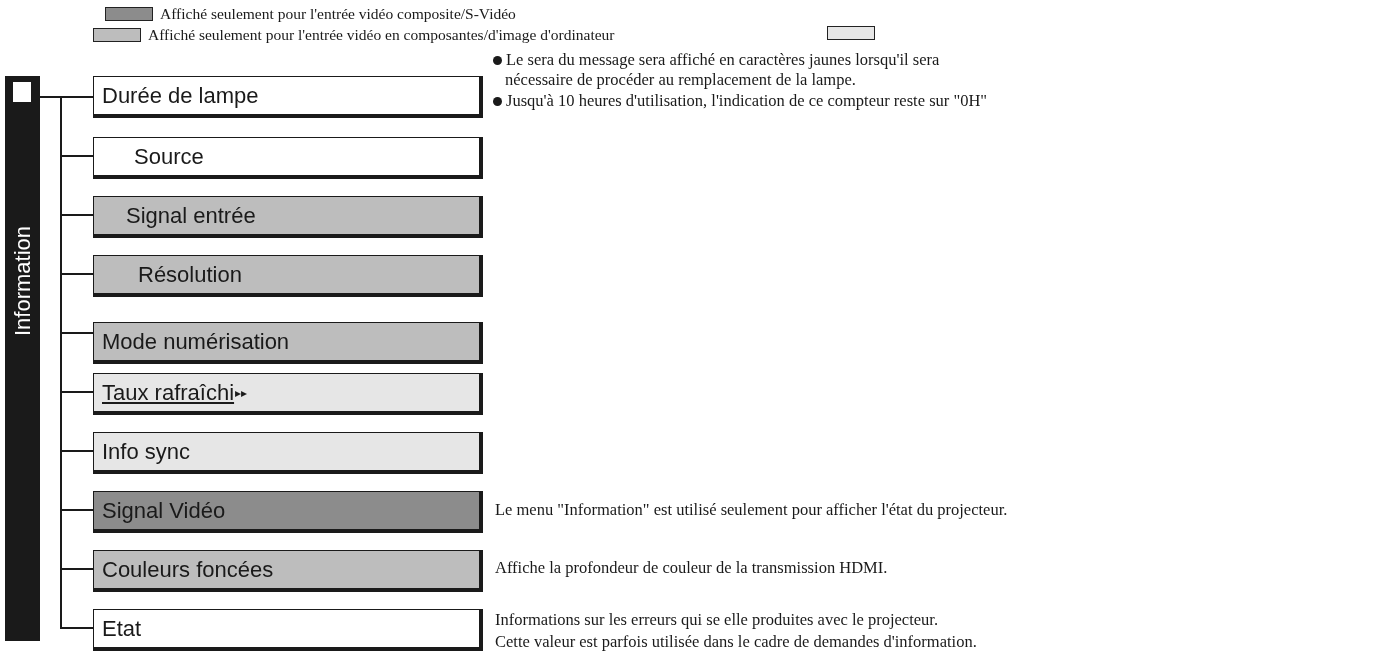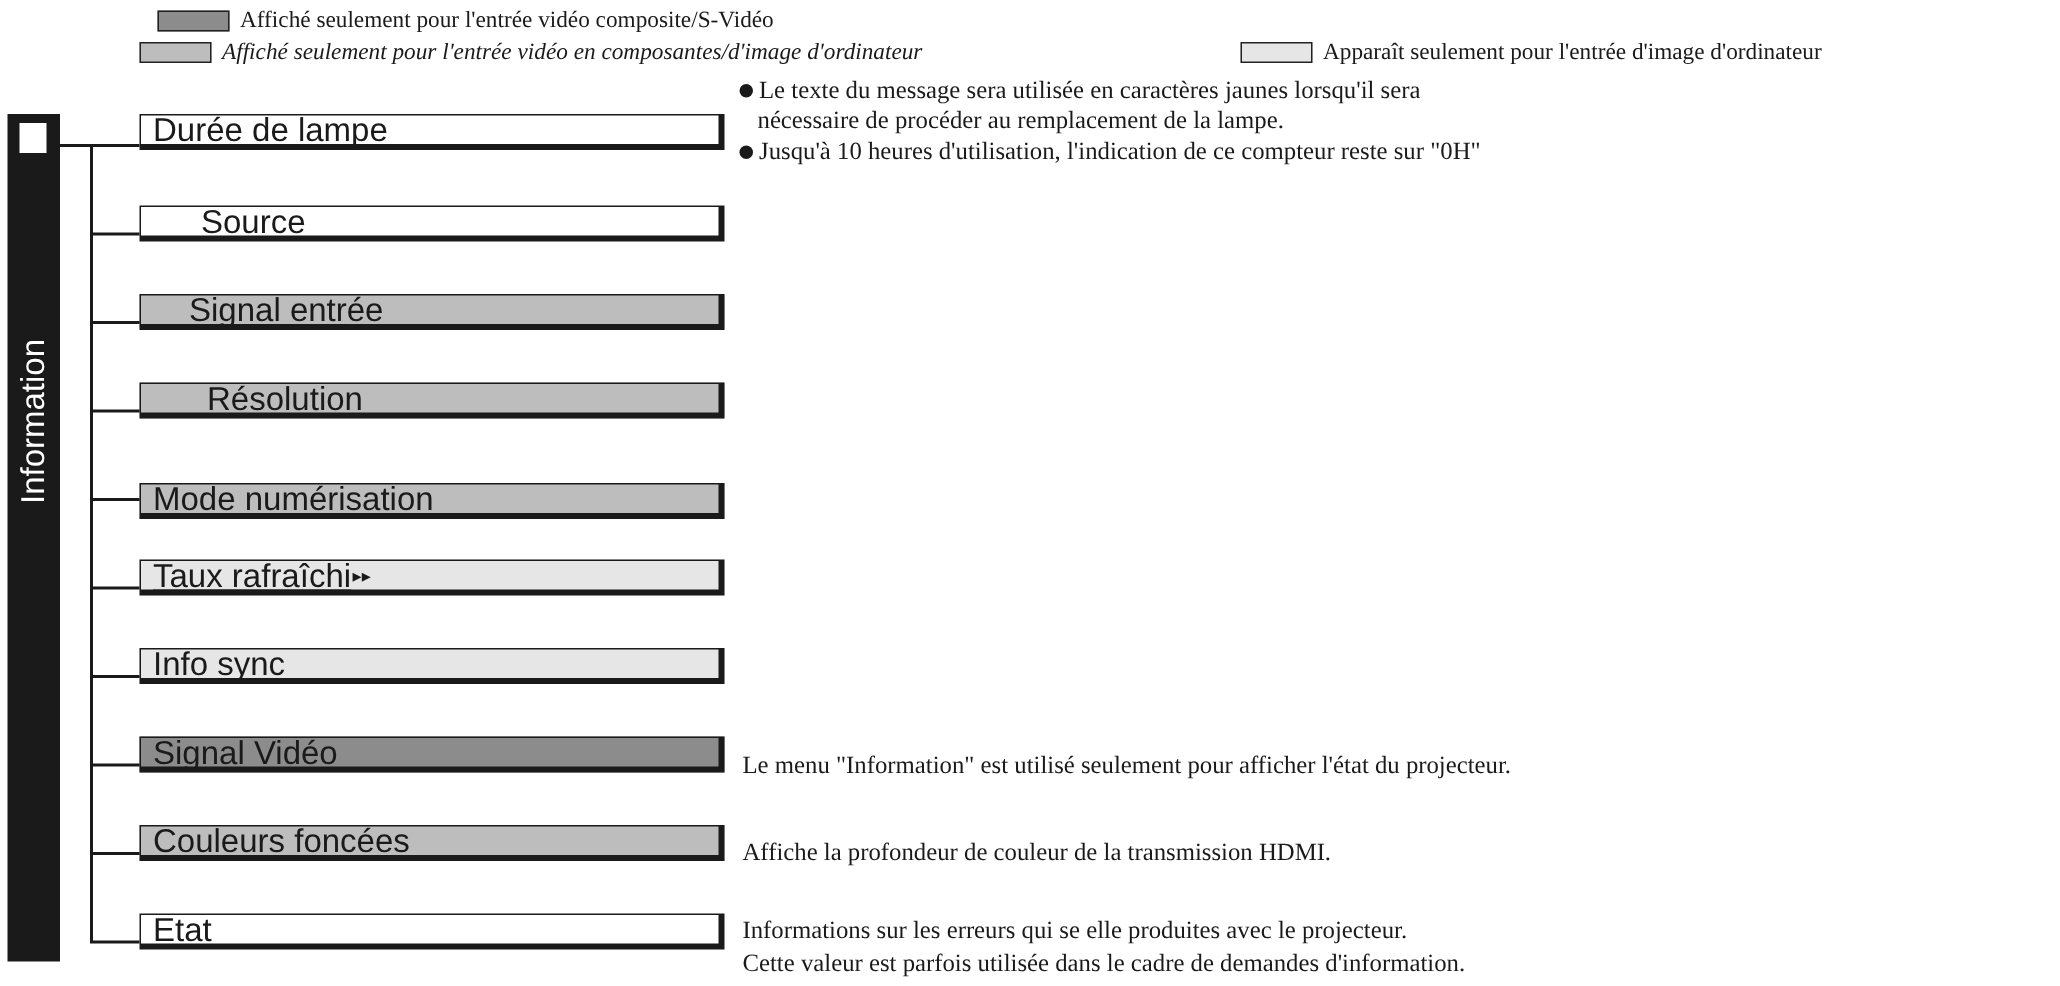--- a/index.html
+++ b/index.html
@@ -8,46 +8,45 @@
   .swatch { display:inline-block; width:48px; height:14px; border:1px solid #222; margin-right:7px; box-sizing:border-box; }
   .sw-dark { background:#8c8c8c; }
   .sw-mid { background:#bdbdbd; }
   .sw-light { background:#e6e6e6; }
   .info-tab { position:absolute; left:5px; top:76px; width:35px; height:565px; background:#1a1a1a; }
   .info-square { position:absolute; left:8px; top:6px; width:18px; height:20px; background:#ffffff; }
   .info-label { position:absolute; left:0; top:40px; width:35px; height:220px; color:#ffffff; font-family:"Liberation Sans", sans-serif; font-size:22px; writing-mode:vertical-rl; transform:rotate(180deg); display:flex; align-items:center; justify-content:flex-start; }
   .tree-vline { position:absolute; left:60px; top:96px; width:2px; height:532px; background:#1a1a1a; }
   .tree-hline { position:absolute; left:60px; width:35px; height:2px; background:#1a1a1a; }
   .tab-hline { position:absolute; left:40px; top:96px; width:22px; height:2px; background:#1a1a1a; }
-  .menu-box { position:absolute; left:93px; width:390px; height:24px; box-sizing:border-box; border:1.5px solid #1a1a1a; border-right-width:4px; border-bottom-width:4px; font-family:"Liberation Sans", sans-serif; font-size:22px; display:flex; align-items:center; padding-left:8px; }
+  .menu-box { position:absolute; left:93px; width:390px; height:42px; box-sizing:border-box; border:1.5px solid #1a1a1a; border-right-width:4px; border-bottom-width:4px; font-family:"Liberation Sans", sans-serif; font-size:22px; display:flex; align-items:center; padding-left:8px; }
   .bg-white { background:#ffffff; }
   .bg-dark { background:#8c8c8c; }
   .bg-mid { background:#bdbdbd; }
   .bg-light { background:#e6e6e6; }
   .underline { text-decoration:underline;text-align:center; }
   .arrow-mark { font-size:12px; vertical-align:super; margin-left:1px; }
   .note { position:absolute; font-size:16.5px; line-height:20px; }
   .bullet-note { position:absolute; left:493px; font-size:16.5px; line-height:20px; }
   .bullet-note .dot { display:inline-block; width:9px; height:9px; border-radius:50%; background:#1a1a1a; margin-right:4px; vertical-align:middle; position:relative; top:-1px; }
   .indent { padding-left:12px; }
 </style>
 </head>
 <body>
 
 <div class="legend-row" style="left:105px; top:5px;">
   <span class="swatch sw-dark"></span>
   <span>Affiché seulement pour l'entrée vidéo composite/S-Vidéo</span>
 </div>
-<div class="legend-row" style="left:93px; top:26px;font-style:italic;">
+<div class="legend-row" style="left:93px; top:26px;">
   <span class="swatch sw-mid"></span>
   <span>Affiché seulement pour l'entrée vidéo en composantes/d'image d'ordinateur</span>
 </div>
 <div class="legend-row" style="left:827px; top:26px;">
   <span class="swatch sw-light"></span>
-  <span>Apparaît seulement pour l'entrée d'image d'ordinateur</span>
 </div>
 
 <div class="info-tab">
   <div class="info-square"></div>
   <div class="info-label">Information</div>
 </div>
 
 <div class="tab-hline"></div>
 <div class="tree-vline"></div>
 <div class="tree-hline" style="top:96px;"></div>
@@ -87,21 +86,21 @@
   <span>Signal Vidéo</span>
 </div>
 <div class="menu-box bg-mid" style="top:550px;">
   <span>Couleurs foncées</span>
 </div>
 <div class="menu-box bg-white" style="top:609px;">
   <span>Etat</span>
 </div>
 
 <div class="bullet-note" style="top:50px;">
-  <div><span class="dot"></span><span>Le texte du message sera utilisée en caractères jaunes lorsqu'il sera</span></div>
+  <div><span class="dot"></span><span>Le sera du message sera affiché en caractères jaunes lorsqu'il sera</span></div>
   <div class="indent">nécessaire de procéder au remplacement de la lampe.</div>
 </div>
 <div class="bullet-note" style="top:91px;">
   <div><span class="dot"></span><span>Jusqu'à 10 heures d'utilisation, l'indication de ce compteur reste sur "0H"</span></div>
 </div>
 
 <div class="note" style="left:495px; top:500px;">Le menu "Information" est utilisé seulement pour afficher l'état du projecteur.</div>
 <div class="note" style="left:495px; top:558px;">Affiche la profondeur de couleur de la transmission HDMI.</div>
 <div class="note" style="left:495px; top:610px;">Informations sur les erreurs qui se elle produites avec le projecteur.</div>
 <div class="note" style="left:495px; top:632px;">Cette valeur est parfois utilisée dans le cadre de demandes d'information.</div>

